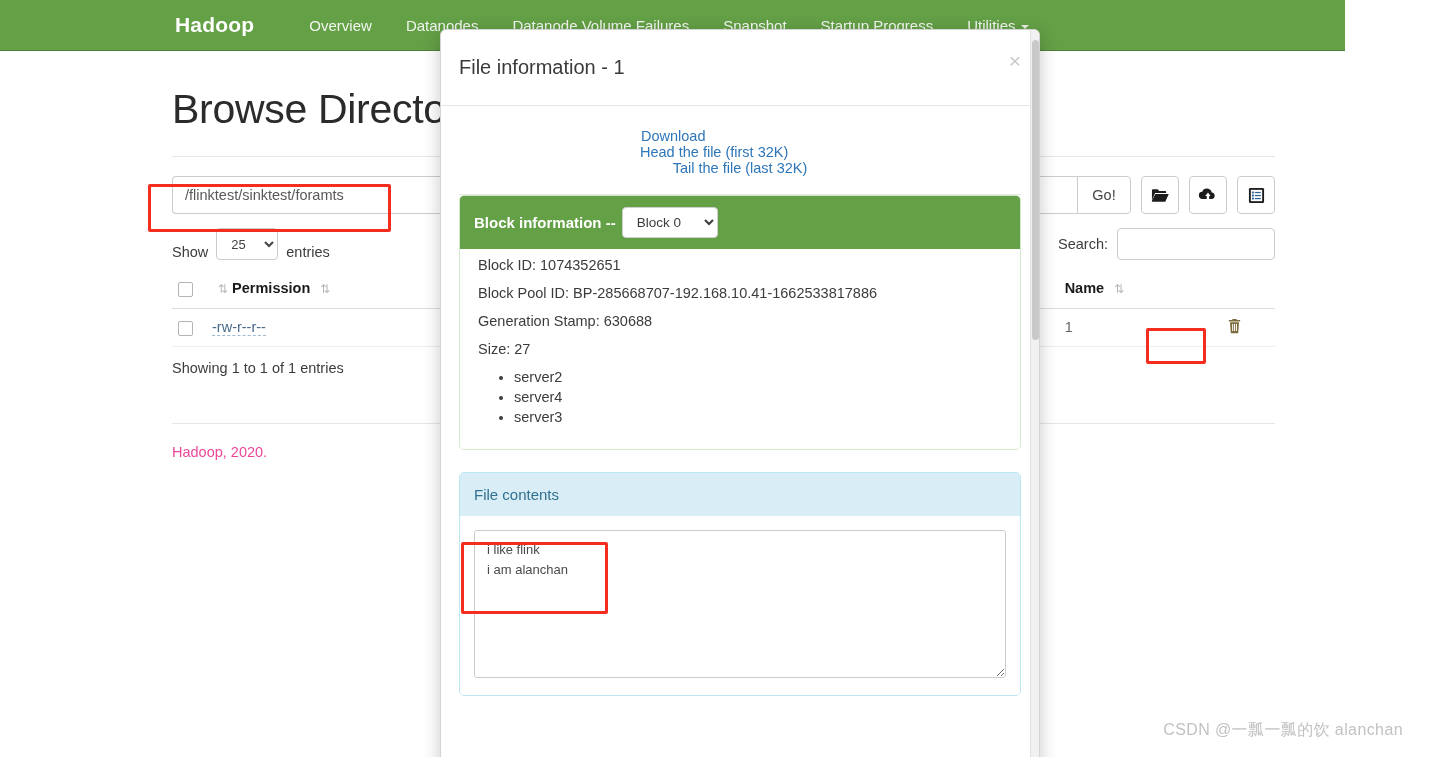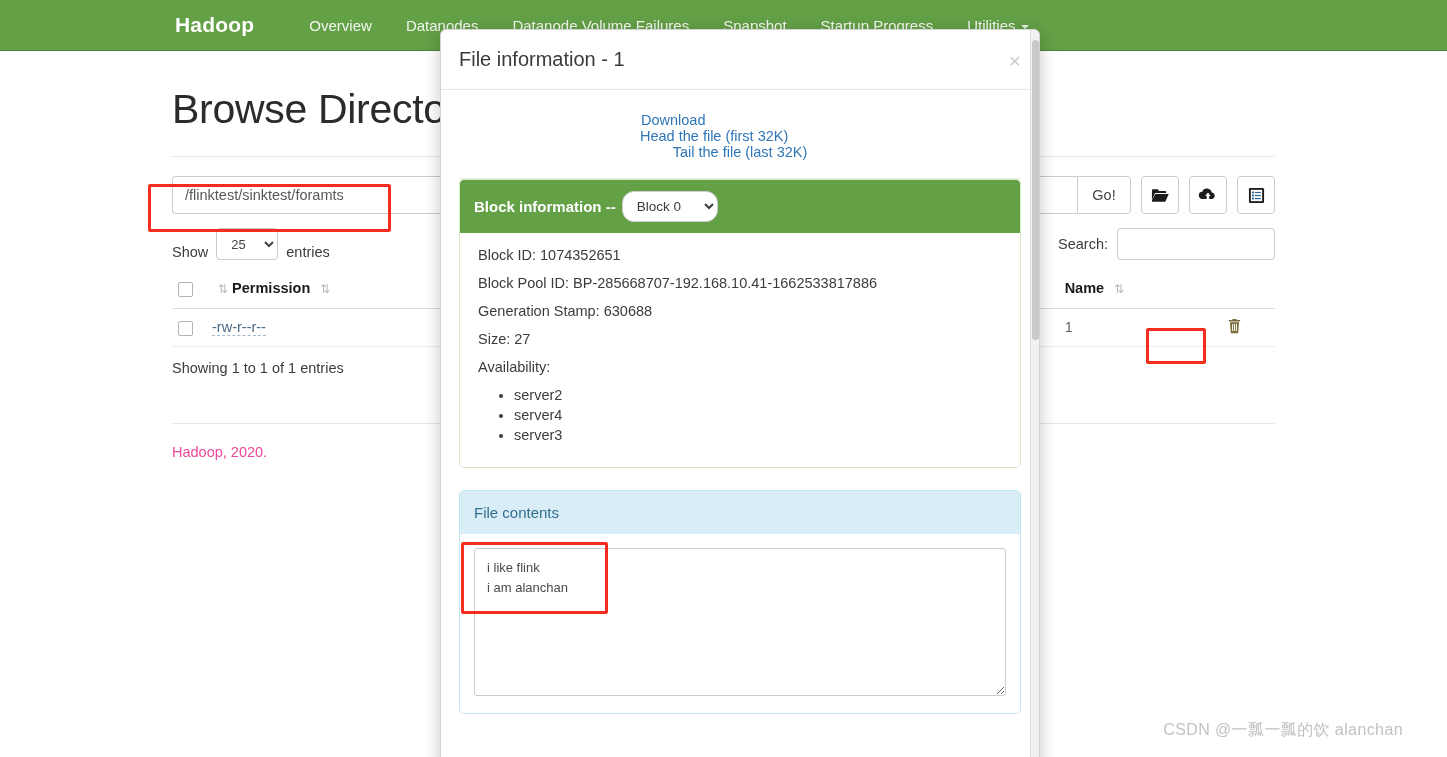--- a/index.html
+++ b/index.html
@@ -10,21 +10,21 @@
     background: #ffffff;
     font-family: "Liberation Sans", sans-serif;
     font-size: 14px;
     color: #333;
   }
   #root { position: relative; width: 1447px; height: 757px; overflow: hidden; }
 
   
   .navbar {
     position: absolute; top: 0; left: 0;
-    width: 1447px; height: 51px;
+    width: 1345px; height: 51px;
     background: #63a046;
     border-bottom: 1px solid #4f8138;
     display: flex; align-items: center;
     padding-left: 175px;
     z-index: 1;
   }
   .brand {
     color: #ffffff; font-size: 21px; font-weight: bold;
     margin-right: 38px; letter-spacing: .2px;
     text-decoration: none; cursor: pointer;
@@ -156,21 +156,21 @@
     position: absolute; top: 29px; left: 440px;
     width: 600px; height: 760px;
     background: #ffffff;
     border: 1px solid #d4d4d4;
     border-radius: 6px 6px 0 0;
     box-shadow: 0 5px 18px rgba(0,0,0,.22);
     z-index: 20;
     overflow: hidden;
   }
   .modal-header {
-    height: 60px; display: flex; align-items: center;
+    height: 76px; display: flex; align-items: center;
     padding: 16px 18px; border-bottom: 1px solid #e5e5e5;
     position: relative;
   }
   .modal-title { font-size: 20px; color: #3a3a3a; font-weight: normal; }
   .modal-close {
     position: absolute; right: 18px; top: 20px;
     font-size: 21px; color: #c9c9c9; cursor: pointer;
     line-height: 1; background: none; border: 0; padding: 0;
     font-family: "Liberation Sans", sans-serif;
   }
@@ -189,26 +189,26 @@
     border: 1px solid #d6e9c6;
     border-radius: 5px; overflow: hidden;
   }
   .panel-head-green {
     background: #63a046; color: #ffffff;
     padding: 11px 14px; font-size: 15px; font-weight: bold;
     display: flex; align-items: center; min-height: 53px;
   }
   .block-select {
     margin-left: 6px; height: 31px; min-width: 96px;
-    border: 1px solid #cfcfcf; border-radius: 12px;
+    border: 1px solid #cfcfcf; border-radius: 4px;
     background: #fff; color: #3c3c3c; font-size: 13.5px;
     font-weight: normal; padding: 0 6px 0 10px;
     font-family: "Liberation Sans", sans-serif; cursor: pointer;
   }
-  .panel-body { background: #fff; padding: 14px 18px 20px 18px; }
+  .panel-body { background: #fff; padding: 8px 18px 20px 18px; }
   .panel-body p { margin: 0 0 12px 0; font-size: 14.5px; color: #3c3c3c; }
   .panel-body ul { margin: 4px 0 0 0; padding-left: 36px; }
   .panel-body li { font-size: 14.5px; color: #3c3c3c; margin-bottom: 4px; list-style: disc; }
 
   .panel-blue { margin-top: 22px; border: 1px solid #bce8f1; border-radius: 5px; overflow: hidden; }
   .panel-head-blue {
     background: #d9edf7; color: #31708f;
     padding: 13px 14px; font-size: 15px;
   }
   .panel-blue-body { background: #fff; padding: 14px; }
@@ -402,21 +402,20 @@
           <span>Block information --</span>
           <select class="block-select">
             <option>Block 0</option>
           </select>
         </div>
         <div class="panel-body">
           <p>Block ID: 1074352651</p>
           <p>Block Pool ID: BP-285668707-192.168.10.41-1662533817886</p>
           <p>Generation Stamp: 630688</p>
           <p>Size: 27</p>
-          <p>Availability:</p>
           <ul>
             <li>server2</li>
             <li>server4</li>
             <li>server3</li>
           </ul>
         </div>
       </div>
 
       <div class="panel-blue">
         <div class="panel-head-blue">File contents</div>

